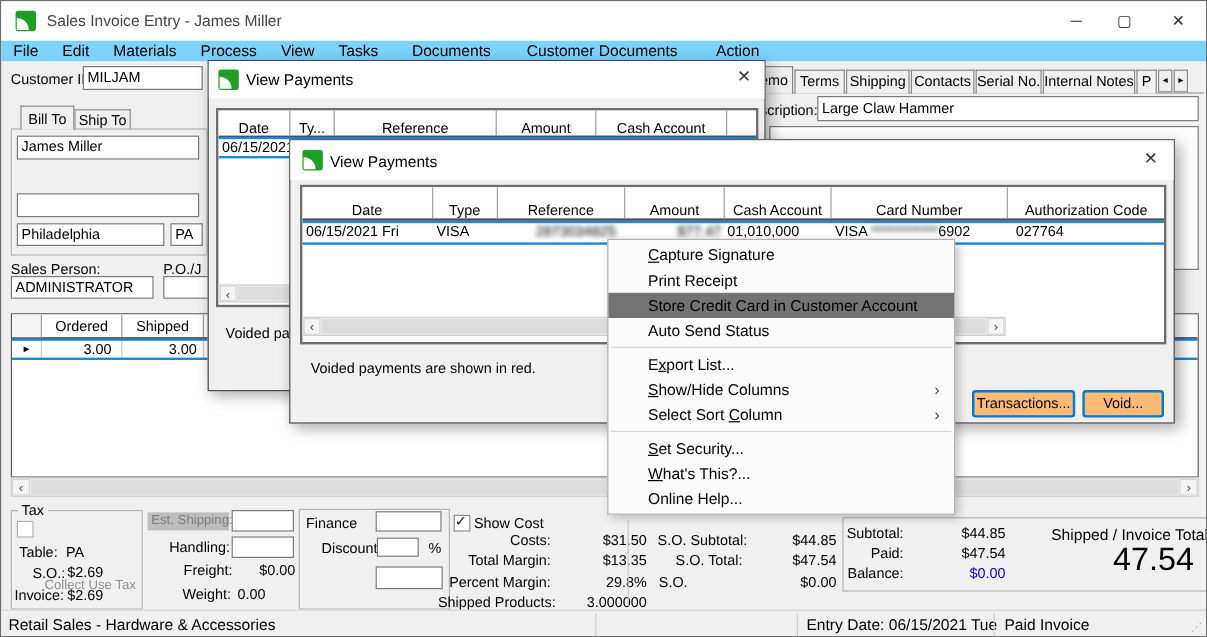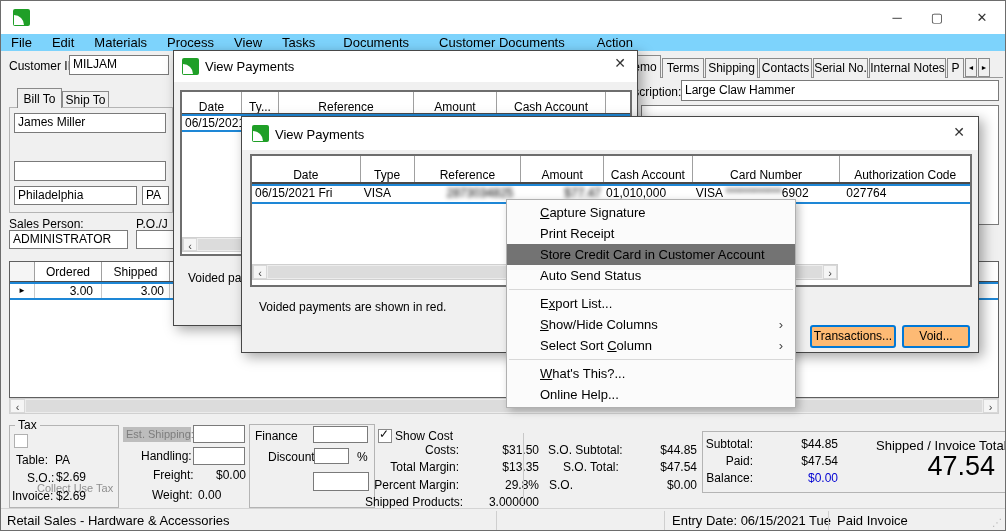--- a/index.html
+++ b/index.html
@@ -56,20 +56,21 @@
   .ssep{position:absolute;top:2px;width:1px;height:19px;background:#cfcfcf;}
   .bluebal{color:#0000d2;}
 </style>
 </head>
 <body>
 
 <div class="win">
 
   <div class="titlebar">
     <span class="appicon" style="left:12px;top:8px;"></span>
+    <span class="lbl13" style="left:38px;top:9px;color:#444;">Sales Invoice Entry - James Miller</span>
     <span class="wbtn" style="left:876px;width:40px;">─</span>
     <span class="wbtn" style="left:916px;width:40px;">▢</span>
     <span class="wbtn" style="left:958px;width:46px;">✕</span>
   </div>
 
   <div class="menubar">
     <span class="mbi" style="margin-left:0px;">File</span>
     <span class="mbi">Edit</span>
     <span class="mbi">Materials</span>
     <span class="mbi">Process</span>
@@ -273,17 +274,18 @@
   <div class="cmenu" style="left:505px;top:198px;width:290px;">
     <div class="mi"><span class="key">C</span><span>apture Signature</span></div>
     <div class="mi"><span>Print Receipt</span></div>
     <div class="mi hl"><span>Store Credit Card in Customer Account</span></div>
     <div class="mi"><span>Auto Send Status</span></div>
     <div class="msep"></div>
     <div class="mi"><span>E</span><span class="key">x</span><span>port List...</span></div>
     <div class="mi"><span class="key">S</span><span>how/Hide Columns</span><span class="subarrow">›</span></div>
     <div class="mi"><span>Select Sort </span><span class="key">C</span><span>olumn</span><span class="subarrow">›</span></div>
     <div class="msep"></div>
+    <div class="mi"><span class="key">S</span><span>et Security...</span></div>
     <div class="mi"><span class="key">W</span><span>hat's This?...</span></div>
     <div class="mi"><span>Online Help...</span></div>
   </div>
 
 </div>
 
 </body></html>

